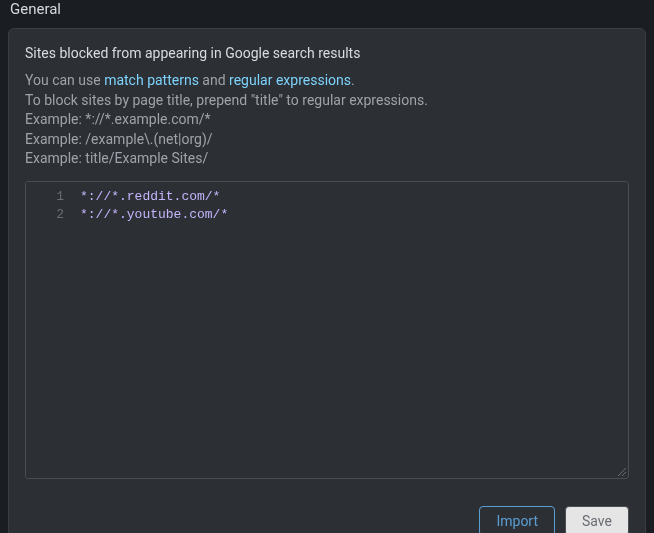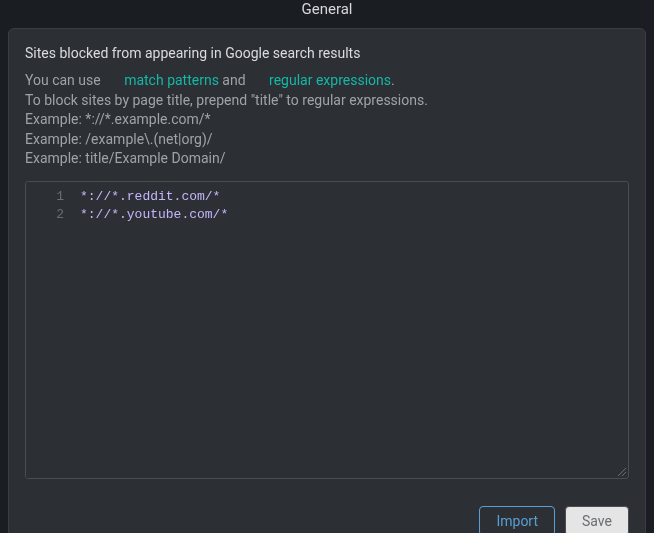--- a/index.html
+++ b/index.html
@@ -13,44 +13,42 @@
       font-family: -apple-system, BlinkMacSystemFont, "Segoe UI", Roboto, Helvetica, Arial, sans-serif;
       font-size: 14px;
       width: 654px;
       height: 533px;
       overflow: hidden;
     }
     .page-title {
       padding: 0 10px 10px 10px;
       font-size: 15px;
       color: #d5d7dc;
-      text-align: center;
     }
     .panel {
       margin: 0 8px;
       background: #2c2f34;
       border: 1px solid #3a3d42;
       border-radius: 6px;
       padding: 16px;
     }
     .panel-heading {
       font-size: 14px;
       color: #d9dbdf;
       margin-bottom: 10px;
       font-weight: 400;
     }
     .desc-line {
       color: #9fa3a9;
       font-size: 14px;
       line-height: 1.4;
     }
     .desc-line a {
-      color: #14b8a6;
+      color: #7dd3fc;
       text-decoration: none;
-      margin-left: 20px;
     }
     .editor {
       margin-top: 12px;
       border: 1px solid #4a4d52;
       border-radius: 3px;
       background: #2c2f34;
       height: 298px;
       display: flex;
       font-family: "SFMono-Regular", Consolas, "Liberation Mono", Menlo, monospace;
       font-size: 13px;
@@ -123,21 +121,21 @@
 <div class="panel">
   <div class="panel-heading">Sites blocked from appearing in Google search results</div>
 
   <div class="desc-line">
     <span>You can use </span><a href="#">match patterns</a><span> and </span><a href="#">regular expressions</a><span>.</span>
   </div>
 
   <div class="desc-line">To block sites by page title, prepend "title" to regular expressions.</div>
   <div class="desc-line">Example: *://*.example.com/*</div>
   <div class="desc-line">Example: /example\.(net|org)/</div>
-  <div class="desc-line">Example: title/Example Domain/</div>
+  <div class="desc-line">Example: title/Example Sites/</div>
 
   <div class="editor">
     <div class="gutter" id="gutter">
         <div class="gutter-line">1</div>
         <div class="gutter-line">2</div>
       </div>
     <div class="code-area" id="code-area"><div class="code-line">*://*.reddit.com/*</div><div class="code-line">*://*.youtube.com/*</div></div>
     <div class="resize-handle">
       <svg width="10" height="10" viewBox="0 0 10 10">
         <line x1="1" y1="9" x2="9" y2="1" stroke="#6a6d73" stroke-width="1"></line>

